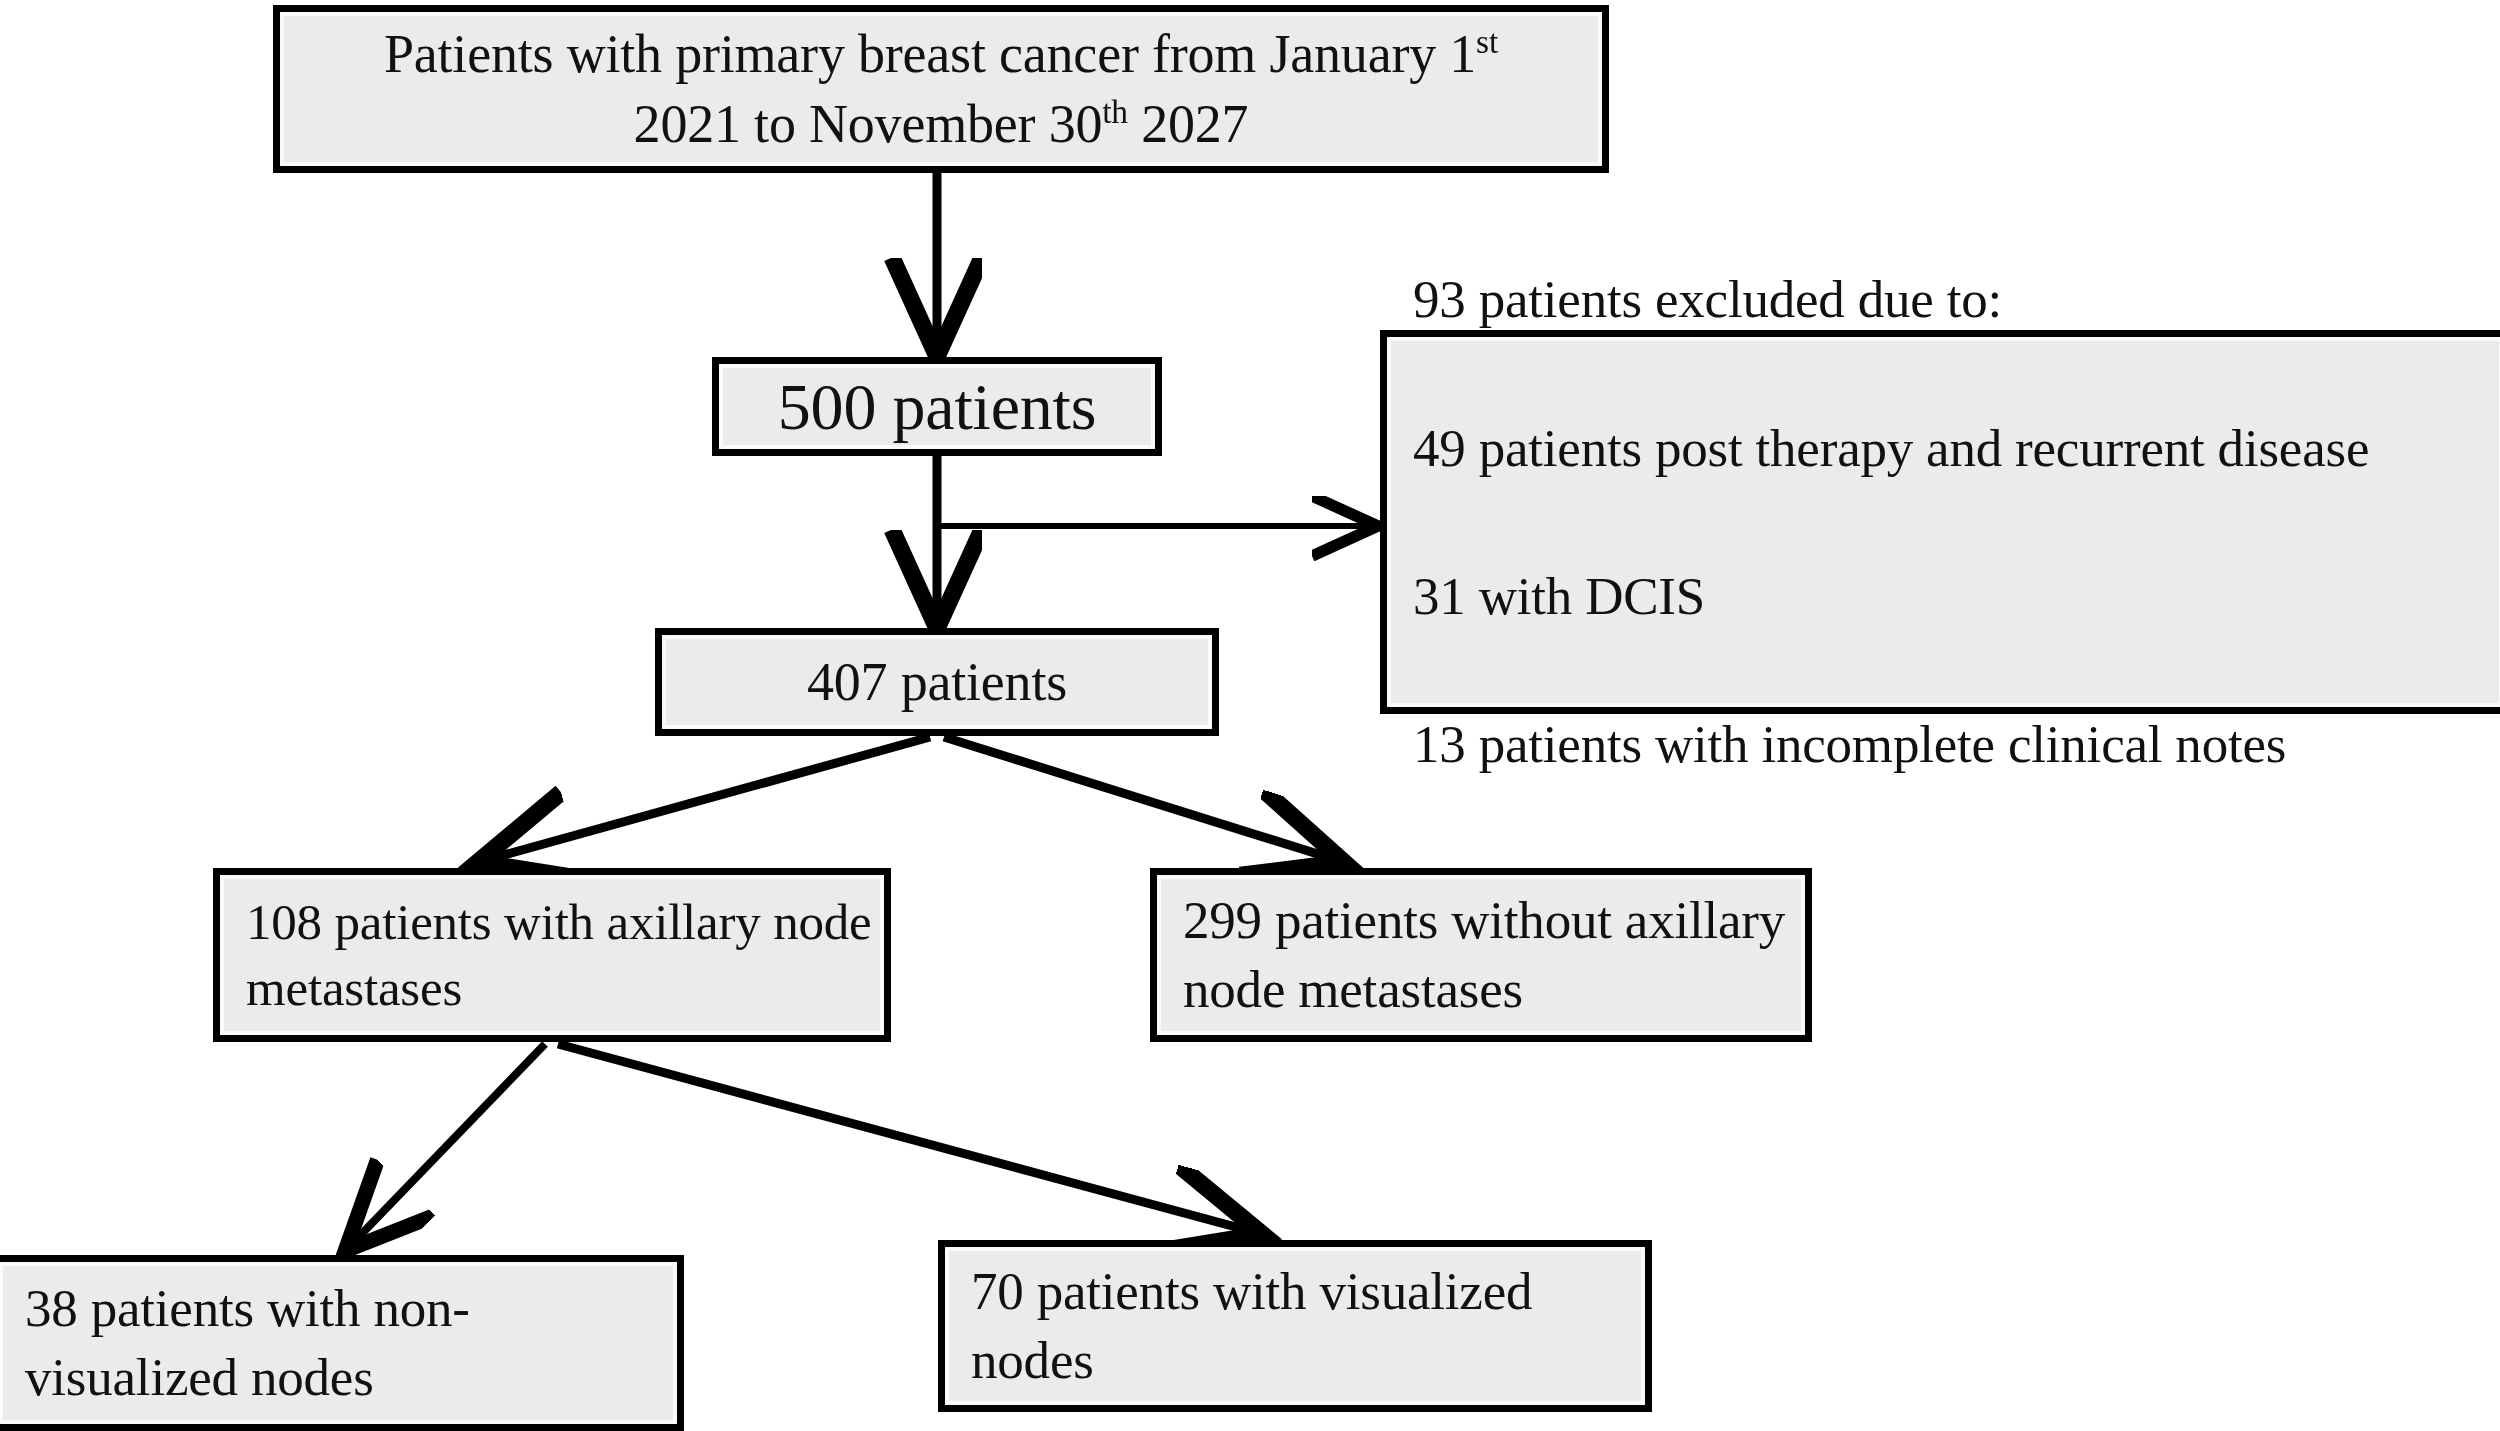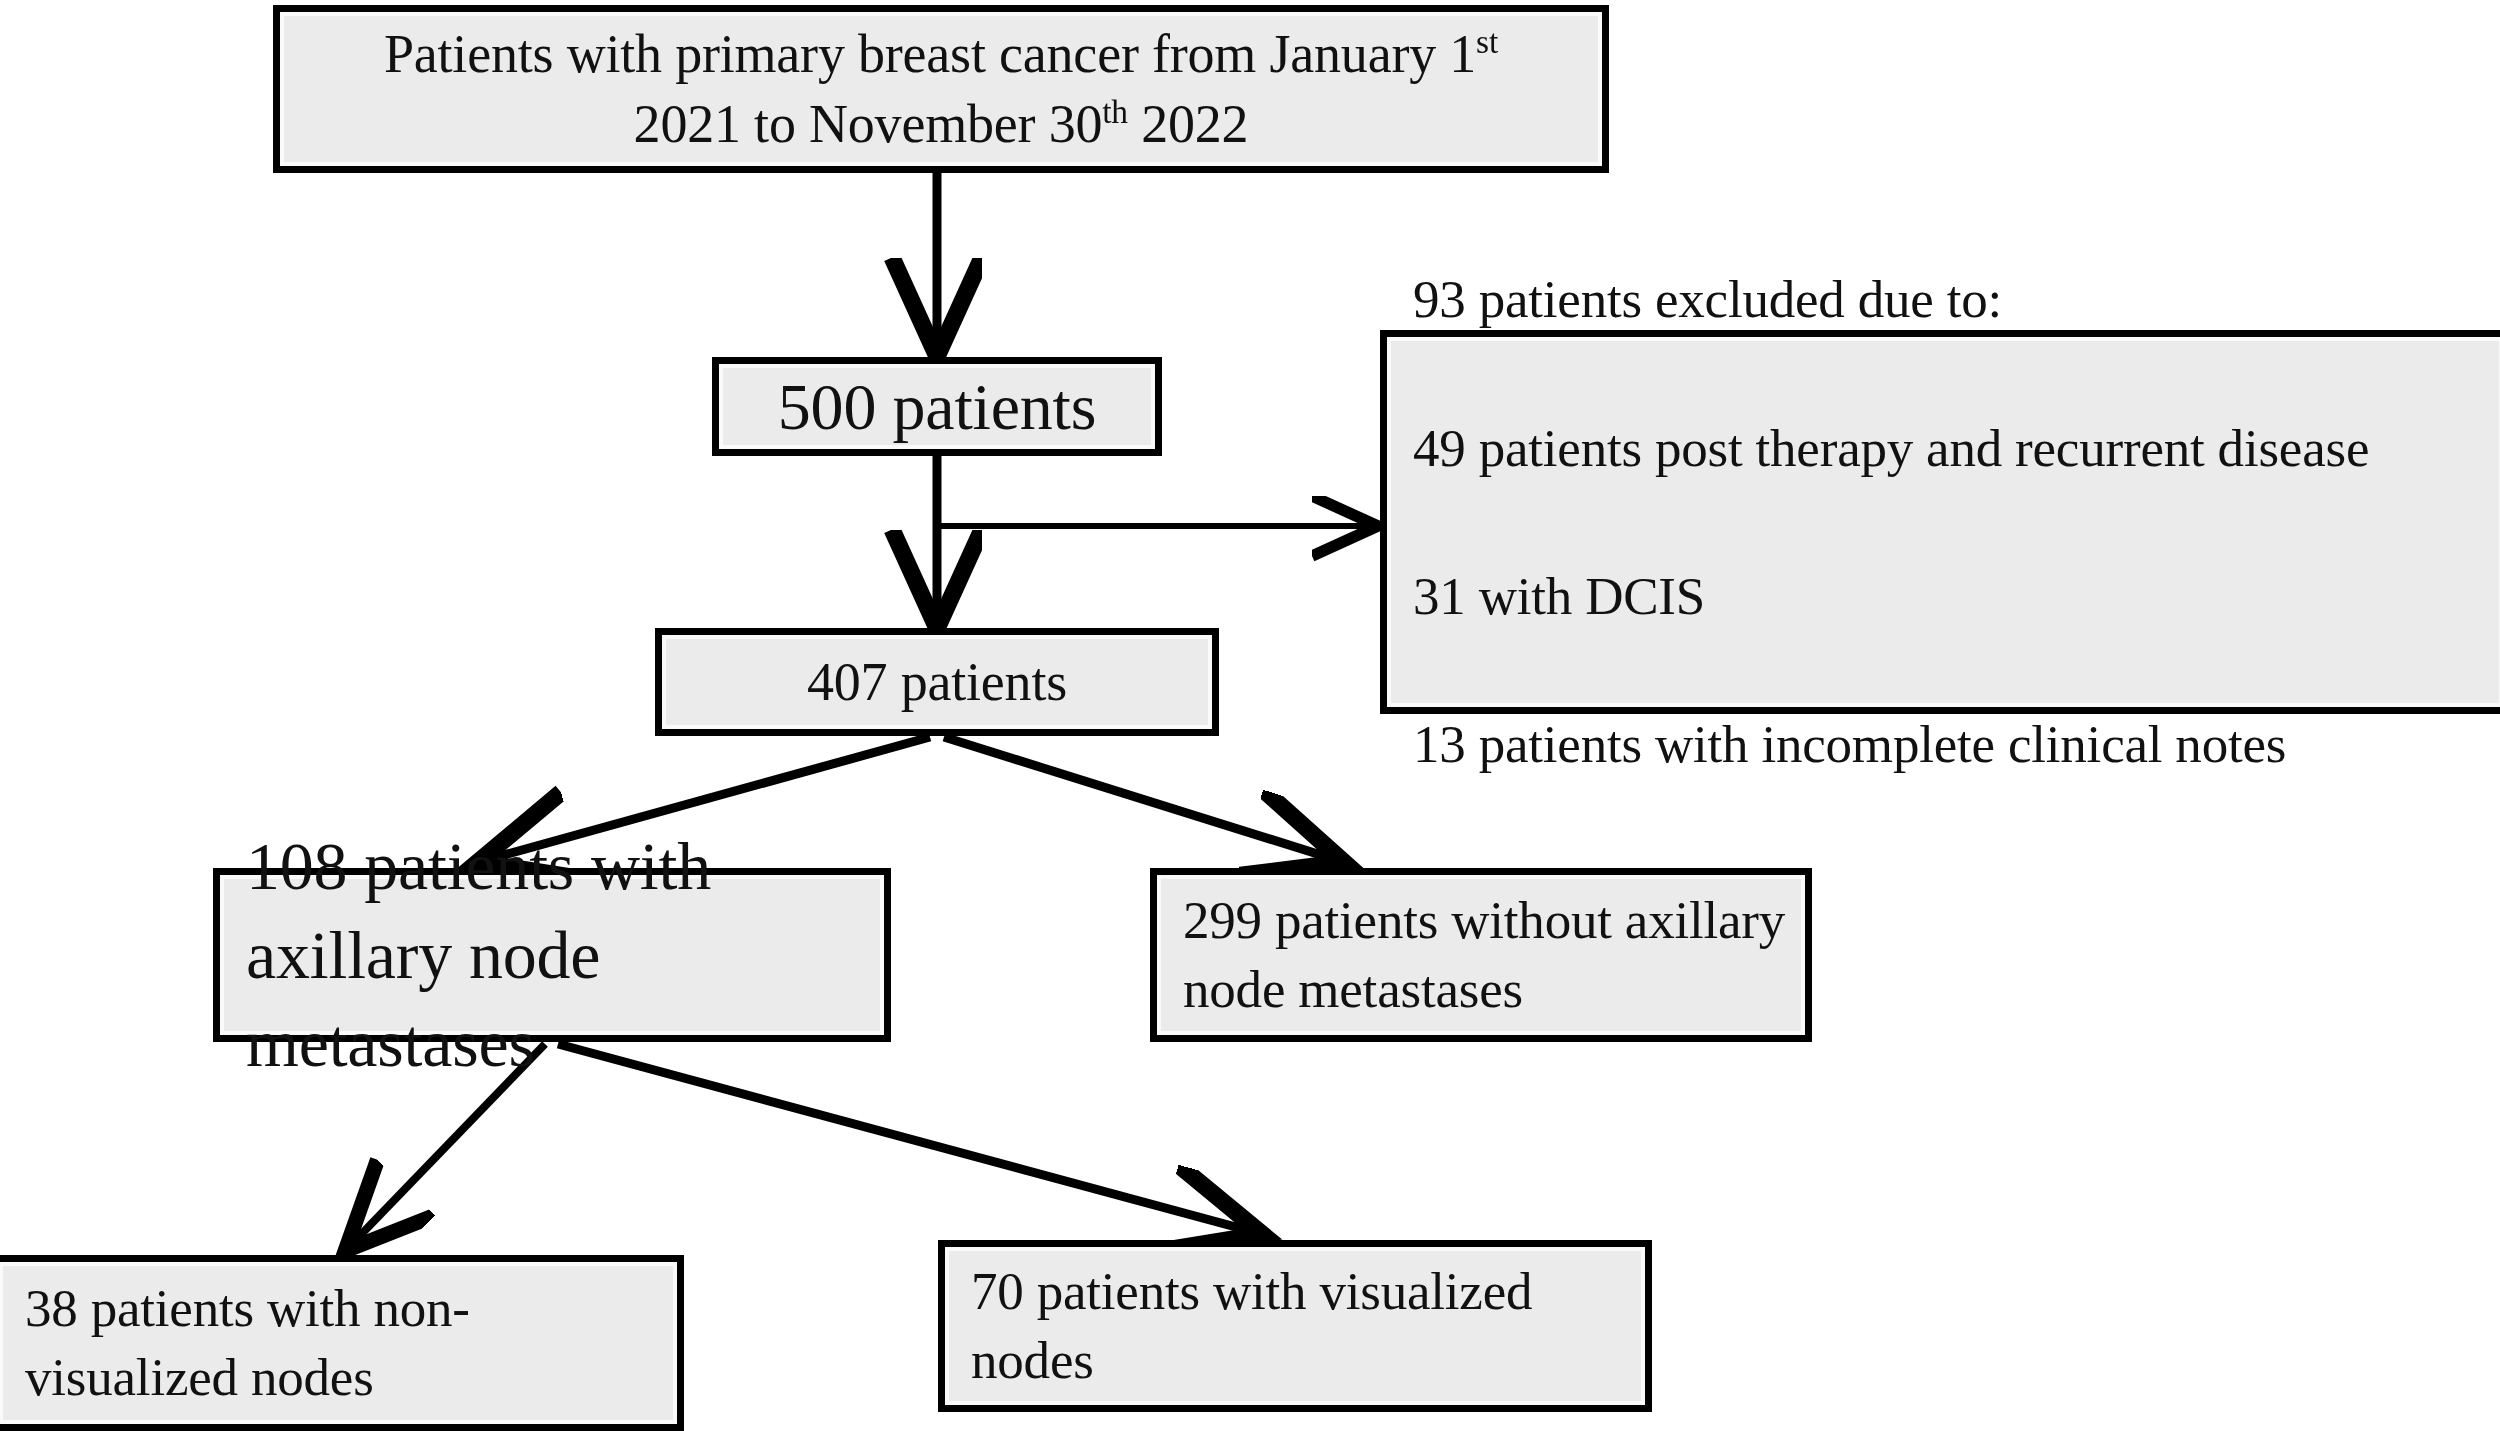--- a/index.html
+++ b/index.html
@@ -50,21 +50,21 @@
     text-align: left;
     padding: 0 0 0 26px;
   }
 
   
   #node-cohort      { left: 273px;  top: 5px;    width: 1336px; height: 168px; font-size: 54px; }
   #node-500         { left: 712px;  top: 357px;  width: 450px;  height: 99px;  font-size: 66px; }
   #node-excluded    { left: 1380px; top: 330px;  width: 1130px; height: 384px; font-size: 53px; }
   #node-excluded .node-text { line-height: 1.40; }
   #node-407         { left: 655px;  top: 628px;  width: 564px;  height: 108px; font-size: 54px; justify-content: flex-end; }
-  #node-108         { left: 213px;  top: 868px;  width: 678px;  height: 174px; font-size: 68px; }
+  #node-108         { left: 213px;  top: 868px;  width: 678px;  height: 174px; font-size: 51px; }
   #node-299         { left: 1150px; top: 868px;  width: 662px;  height: 174px; font-size: 53px; justify-content: flex-end; }
   #node-38          { left: -8px;   top: 1255px; width: 692px;  height: 176px; font-size: 53px; }
   #node-70          { left: 912px;  top: 1240px; width: 714px;  height: 172px; font-size: 53px; margin-left: 26px; }
 
   sup {
     font-size: 0.62em;
     vertical-align: super;
     line-height: 0;
   }
 </style>
@@ -89,21 +89,21 @@
     <line x1="930" y1="737" x2="482" y2="861" stroke="#000000" stroke-width="9" marker-end="url(#ah)"></line>
 
     <line x1="944" y1="737" x2="1340" y2="861" stroke="#000000" stroke-width="9" marker-end="url(#ah)"></line>
 
     <line x1="545" y1="1044" x2="348" y2="1248" stroke="#000000" stroke-width="8" marker-end="url(#ah)"></line>
 
     <line x1="558" y1="1044" x2="1258" y2="1233" stroke="#000000" stroke-width="9" marker-end="url(#ah)"></line>
   </svg>
 
   <div class="node centered" id="node-cohort">
-    <div class="node-text"><span>Patients with primary breast cancer from January 1</span><sup>st</sup><br><span>2021 to November 30</span><sup>th</sup><span> 2022</span></div>
+    <div class="node-text"><span>Patients with primary breast cancer from January 1</span><sup>st</sup><br><span>2021 to November 30</span><sup>th</sup><span> 2027</span></div>
   </div>
 
   <div class="node centered" id="node-500">
     <div class="node-text">500 patients</div>
   </div>
 
   <div class="node left-aligned" id="node-excluded">
     <div class="node-text">
       <div>93 patients excluded due to:</div>
       <div>49 patients post therapy and recurrent disease</div>

